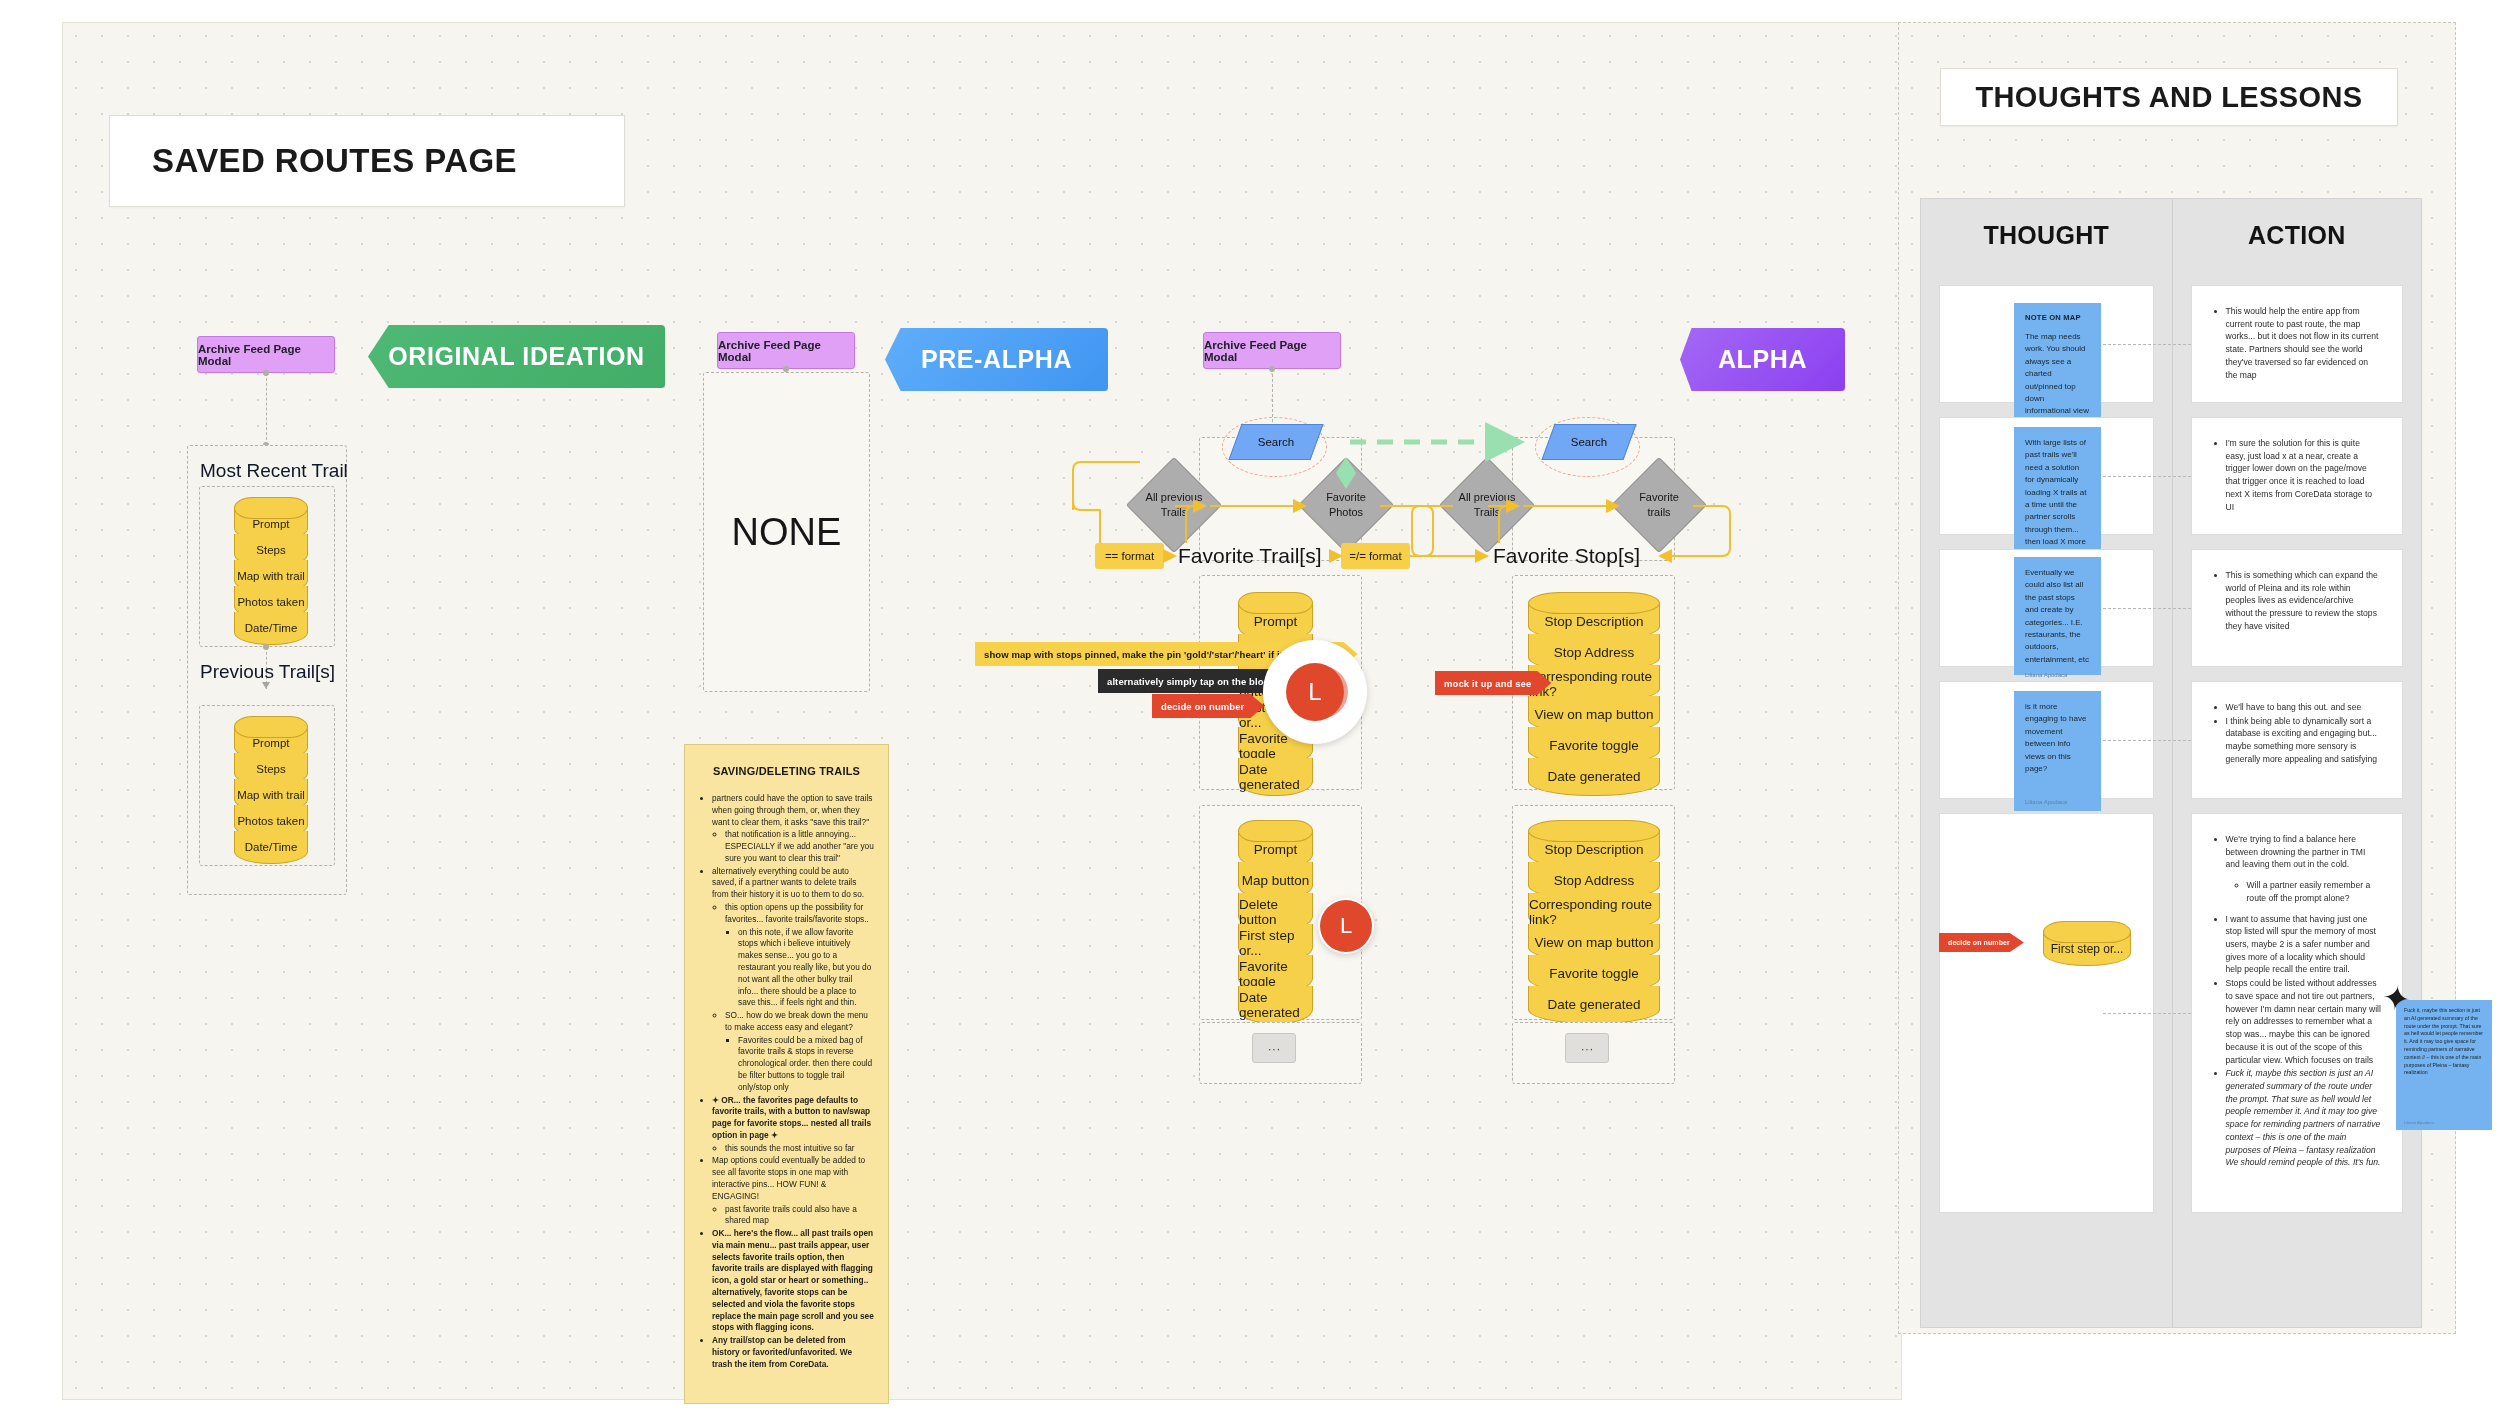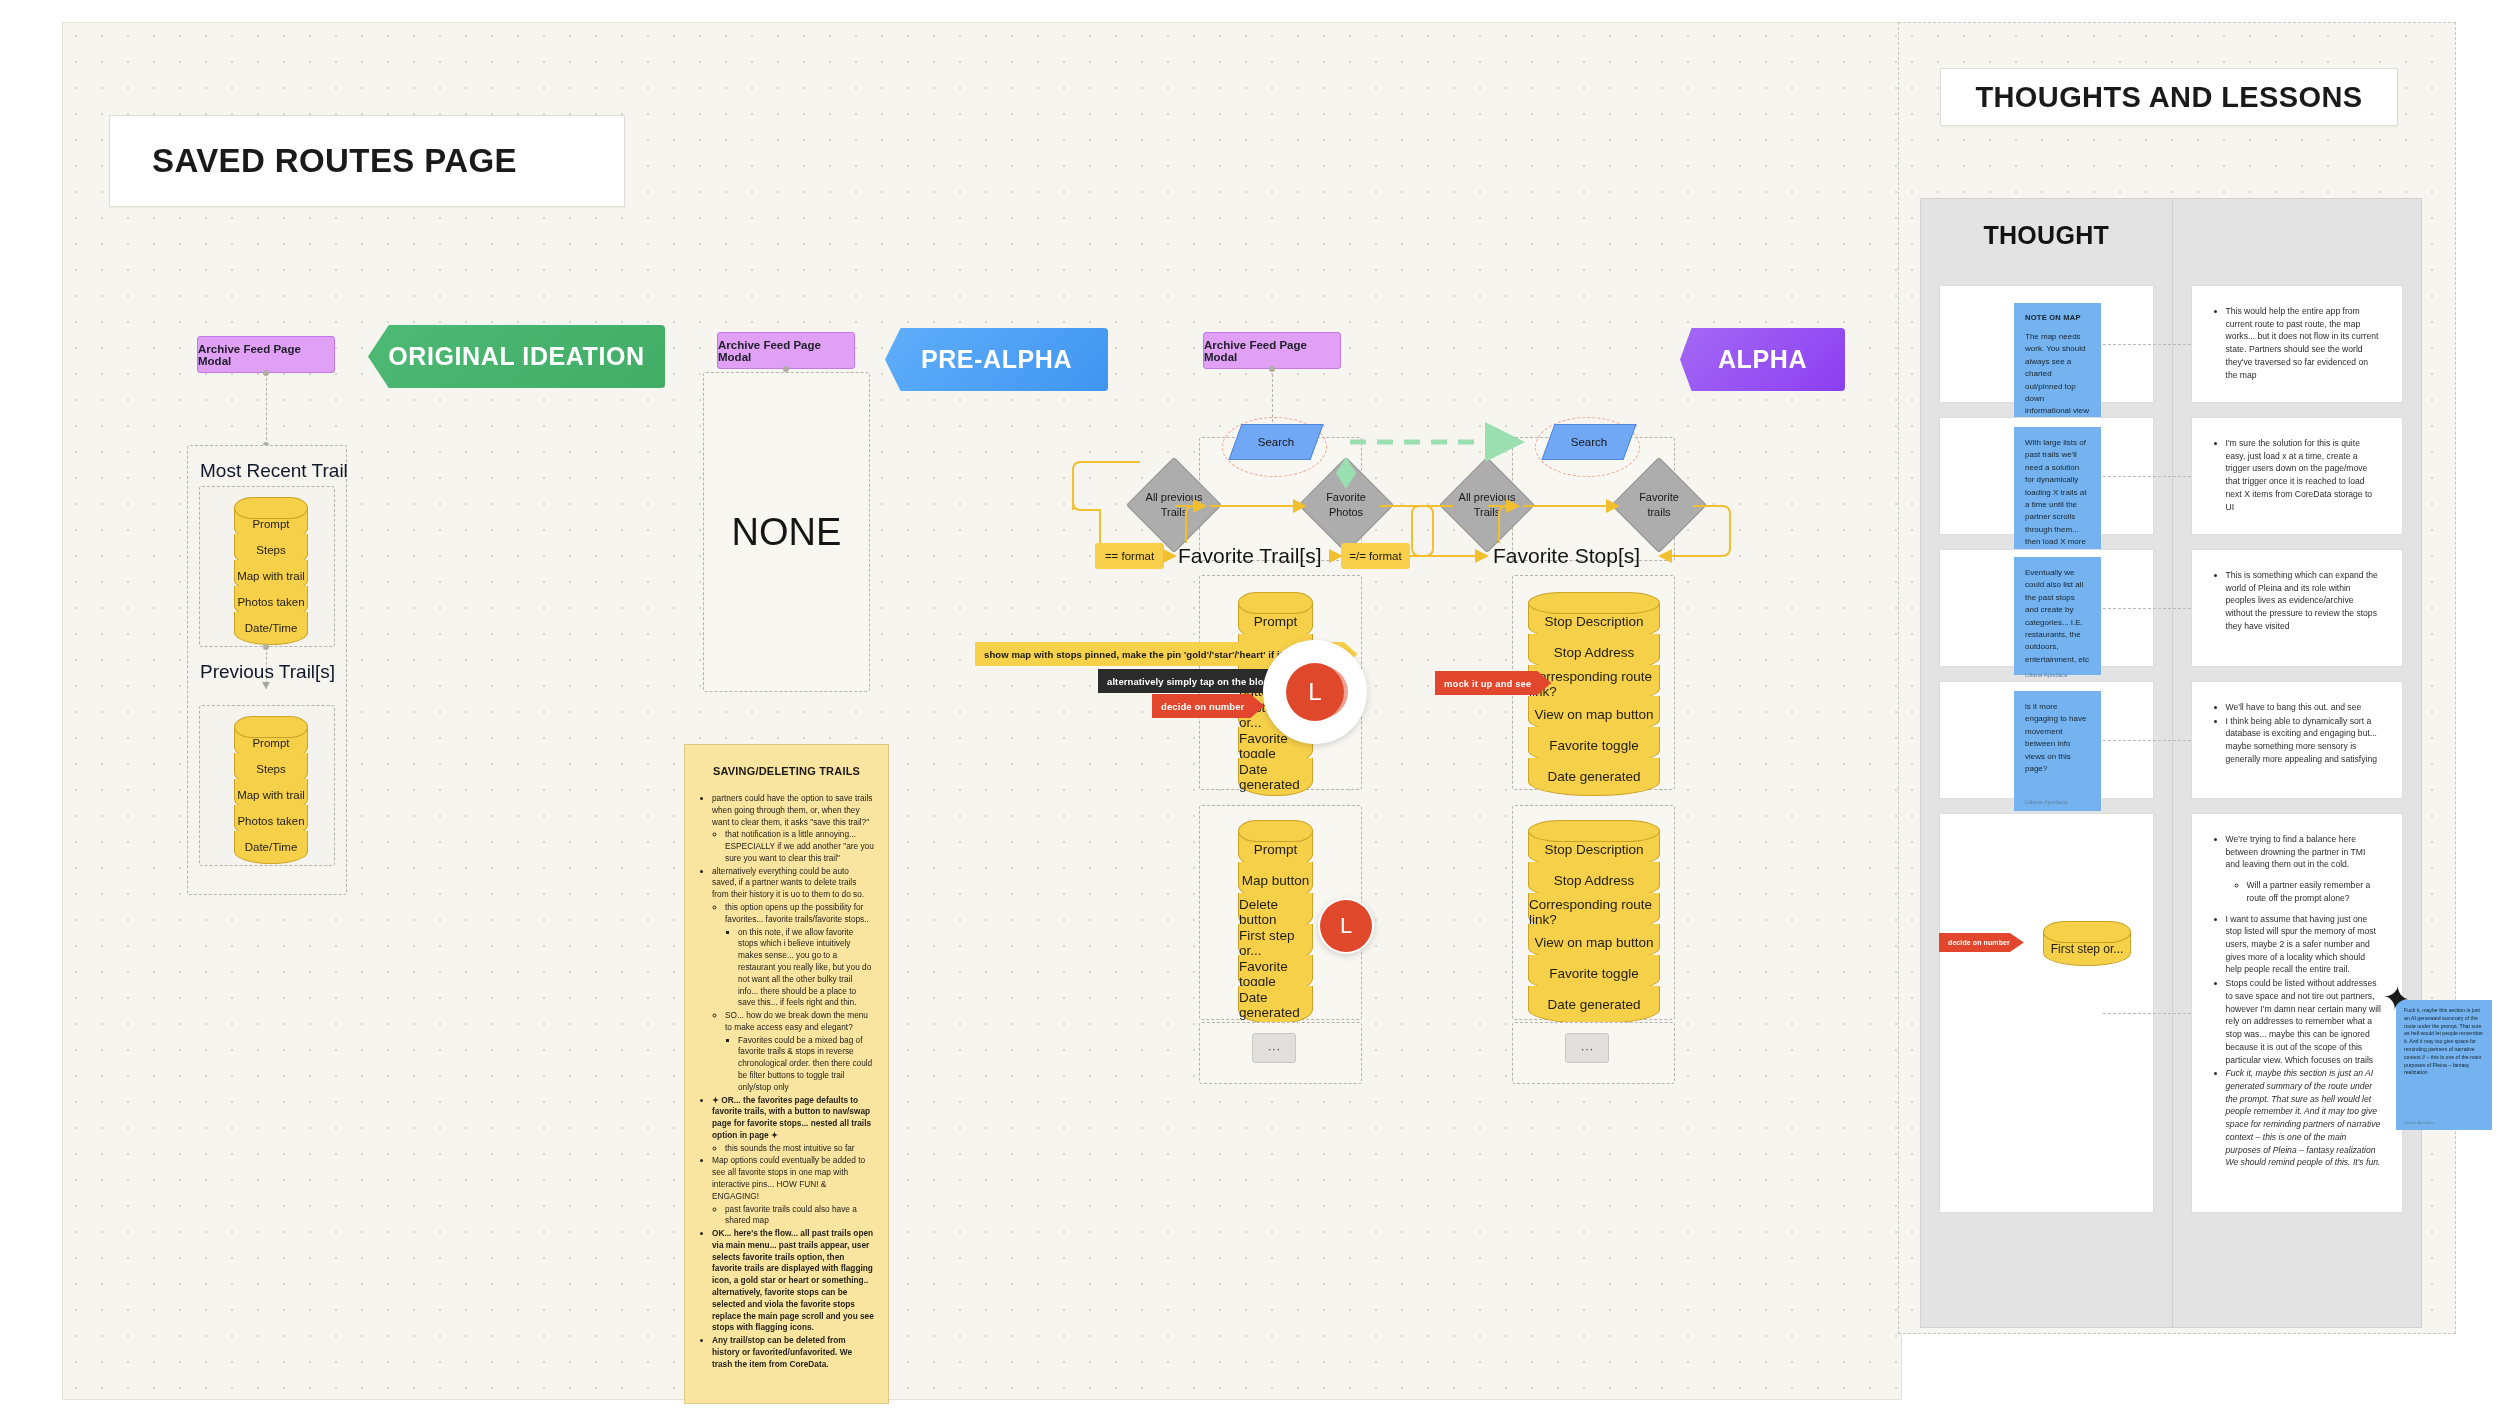--- a/index.html
+++ b/index.html
@@ -527,28 +527,29 @@
         <div style="position: absolute; left: 182px; top: 541px; width: 88px; border-top: 1px dashed rgb(185, 185, 185);"></div>
         <div class="tl-cell" style="top: 614px; height: 400px;"></div>
         <div class="arrowchip red" style="position: absolute; left: 18px; top: 734px; height: 19px; font-size: 7px; padding-right: 14px;">decide on number</div>
         <div style="position: absolute; left: 122px; top: 722px; width: 88px;">
           <div class="cyl-top"></div>
           <div class="cyl-seg" style="height:34px;font-size:12px;">First step or...</div>
         </div>
         <div style="position: absolute; left: 182px; top: 814px; width: 88px; border-top: 1px dashed rgb(185, 185, 185);"></div>
       </div>
     <div class="tl-col right">
+      <div class="tl-head">ACTION</div>
     <div class="tl-cell" style="top: 86px; height: 118px;">
           <ul>
             <li>This would help the entire app from current route to past route, the map works... but it does not flow in its current state. Partners should see the world they've traversed so far evidenced on the map</li>
           </ul>
         </div>
         <div class="tl-cell" style="top: 218px; height: 118px;">
           <ul>
-            <li>I'm sure the solution for this is quite easy, just load x at a time, create a trigger users down on the page/move that trigger once it is reached to load next X items from CoreData storage to UI</li>
+            <li>I'm sure the solution for this is quite easy, just load x at a near, create a trigger lower down on the page/move that trigger once it is reached to load next X items from CoreData storage to UI</li>
           </ul>
         </div>
         <div class="tl-cell" style="top: 350px; height: 118px;">
           <ul>
             <li>This is something which can expand the world of Pleina and its role within peoples lives as evidence/archive without the pressure to review the stops they have visited</li>
           </ul>
         </div>
         <div class="tl-cell" style="top: 482px; height: 118px;">
           <ul>
             <li>We'll have to bang this out. and see</li>

